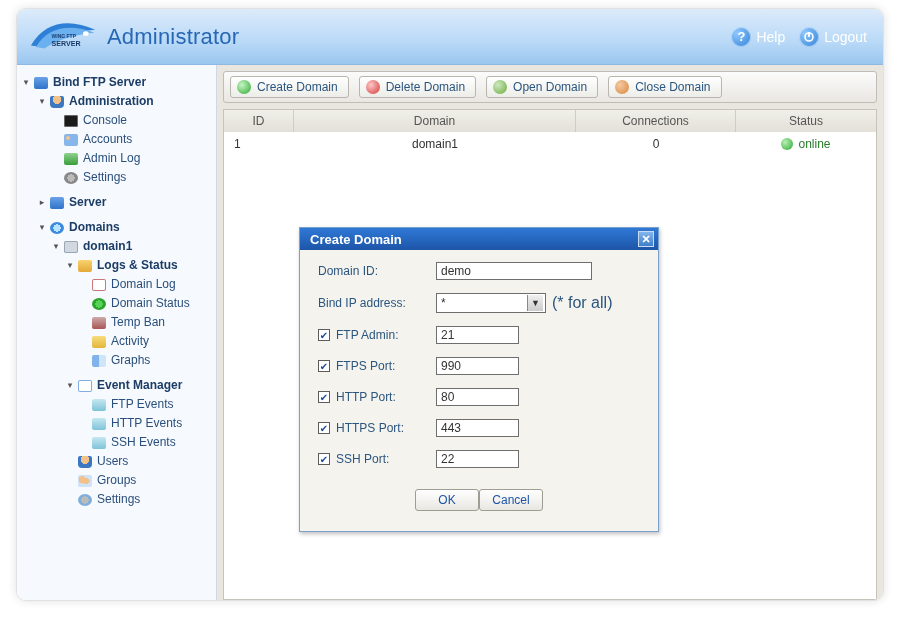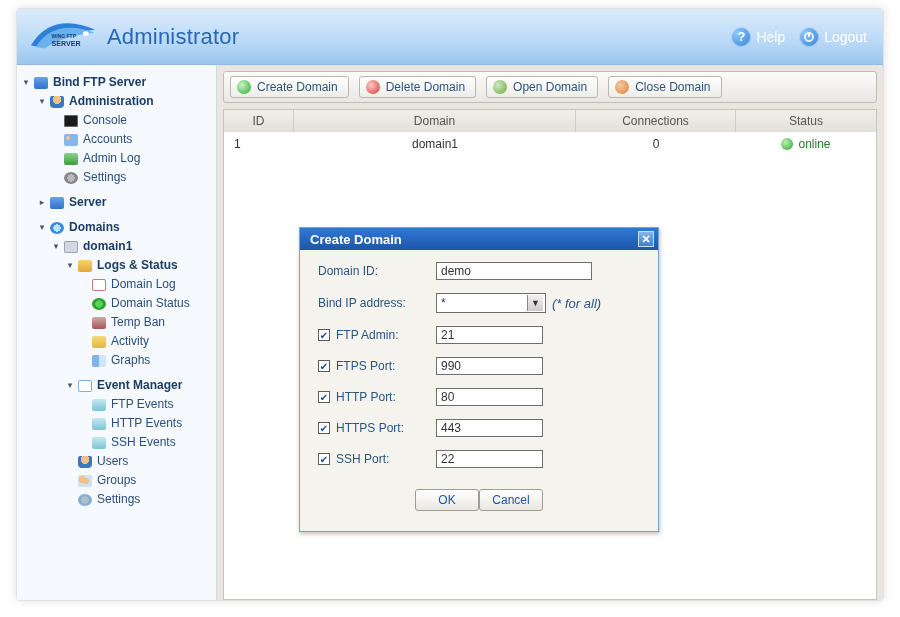--- a/index.html
+++ b/index.html
@@ -7,21 +7,21 @@
     margin: 0; padding: 0; font-family: Arial, Helvetica, sans-serif;
     font-size: 12px; background: #fff; color: #333;
   }
   .stage {
     width: 900px; height: 617px; margin: 0 auto;
     position: relative;
     background: #fff;
   }
   .frame {
     position: absolute; left: 16px; top: 8px; right: 16px; bottom: 16px;
-    border: 1px solid #e1e1e1; border-radius: 4px;
+    border: 1px solid #e1e1e1; border-radius: 10px;
     box-shadow: 0 0 10px rgba(0,0,0,0.12);
     overflow: hidden;
     display: flex; flex-direction: column;
     background: #fff;
   }
   
   .header {
     height: 56px;
     background: linear-gradient(#dcebfb, #b9d9f7 60%, #9ac6ef);
     display: flex; align-items: center; justify-content: space-between;
@@ -152,29 +152,29 @@
     display:flex;align-items:center;justify-content:center; cursor:pointer;
   }
   .dlg-body { padding: 12px 18px 8px; }
   .form-row { display:flex; align-items:center; margin-bottom: 13px; }
   .form-row .flbl { width: 118px; color:#2b567f; font-size:12px; }
   .text-in {
      border:1px solid #6e6e6e; height:18px; padding:1px 4px; font-size:12px; font-family:Arial;
      background:#fff; color:#333;
   }
   .text-in.wide { width: 156px; }
-  .text-in.med  { width: 107px; }
+  .text-in.med  { width: 83px; }
   .select-wrap { display:inline-flex; align-items:center; gap:6px; }
   .sel {
     width: 110px; height:20px; border:1px solid #6e6e6e; background:#fff; font-size:12px;
     display:flex; align-items:center; justify-content:space-between; padding: 0 2px 0 4px; cursor:pointer;
   }
   .sel .caret { width:16px;height:16px; background:linear-gradient(#f0f0f0,#ccc); border-left:1px solid #888;
     display:flex;align-items:center;justify-content:center; font-size:9px; color:#333;}
-  .hint { color:#2b567f; font-size:13px;font-style:italic; }
+  .hint { color:#2b567f; font-size:16px; }
   .chk { display:inline-flex; align-items:center; gap:6px; width:118px; color:#2b567f;}
   .chkbox { width:12px;height:12px;border:1px solid #5c5c5c; background:#fff;
     display:inline-flex;align-items:center;justify-content:center; font-size:10px; color:#1a4c9a;}
   .dlg-actions { display:flex; justify-content:center; padding: 8px 0 12px; }
   .dlg-btn {
     min-width: 64px; height: 22px; border:1px solid #9e9c93; border-radius:3px;
     background: linear-gradient(#fff,#e8e7e2); color:#1d55a8; cursor:pointer; font-size:12px;
   }
 
   

